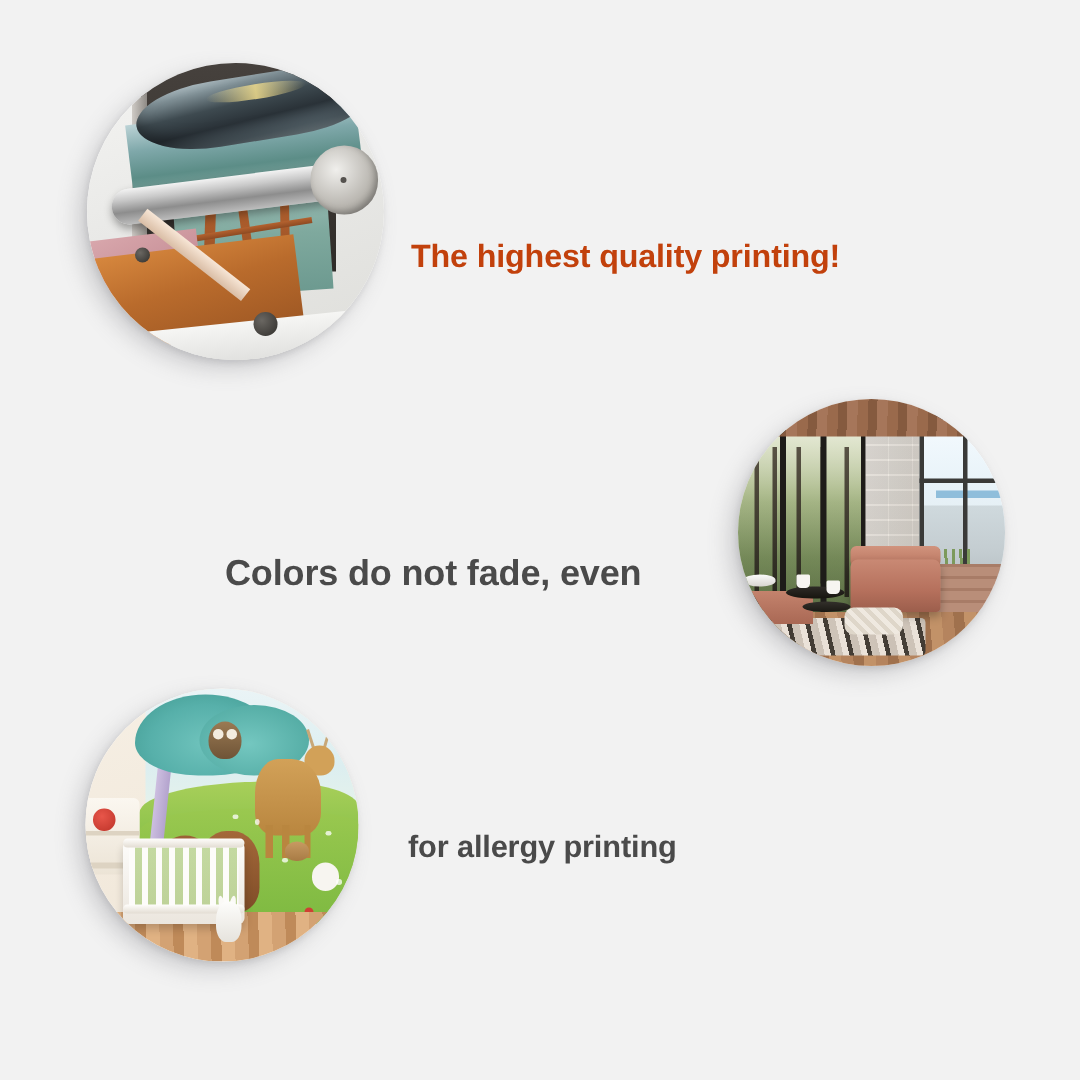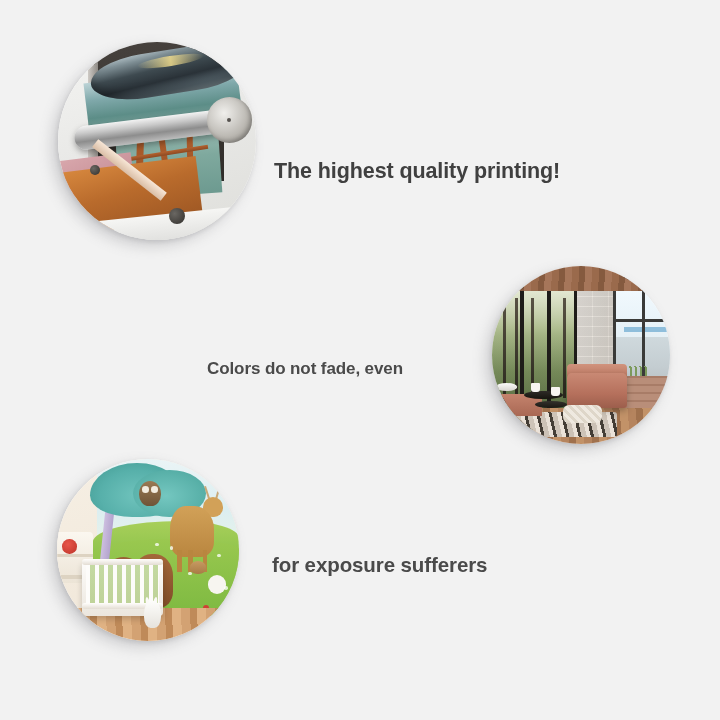--- a/index.html
+++ b/index.html
@@ -409,22 +409,22 @@
   #caption-printing {
     left: 274px;
     top: 130px;
     font-size: 21.5px;
     text-align: left;
   }
   #caption-fade {
     left: 150px;
     top: 336px;
     width: 310px;
-    font-size: 17px;
-    text-align: center;
+    font-size: 24px;
+    text-align: left;
   }
   #caption-odorless {
     left: 272px;
     top: 525px;
     width: 320px;
     font-size: 20.5px;
     text-align: left;
   }
   .caption .line { display: block; }
 </style>
@@ -451,21 +451,21 @@
       <div class="s1-disc"></div>
       <div class="s1-sheet"></div>
       <div class="s1-table"></div>
       <div class="s1-squeegee"></div>
       <div class="s1-base"></div>
       <div class="s1-knob" style="left:56%; top:84%;"></div>
       <div class="s1-knob" style="left:16%; top:62%; width:5%; height:5%;"></div>
     </div>
   </div>
 
-  <div class="caption" id="caption-printing" style="color: #404040;">
+  <div class="caption" id="caption-printing" style="color: #c2410c;">
     <span class="line">The highest quality printing!</span>
   </div>
 
   <div class="circle-photo" id="circle-fade" style="left:492px; top:266px; width:178px; height:178px;">
     <div class="scene">
       <div class="s2-forest">
         <div class="s2-trunk" style="left:12%;"></div>
         <div class="s2-trunk" style="left:26%; height:66%;"></div>
         <div class="s2-trunk" style="left:44%; height:70%;"></div>
         <div class="s2-trunk" style="left:62%; height:62%;"></div>
@@ -552,16 +552,16 @@
       <div class="s3-crib-rail" style="top:55%;"></div>
       <div class="s3-crib-rail" style="top:79%;"></div>
 
       <div class="s3-bunny-ear" style="left:49%; top:76%; transform:rotate(-12deg);"></div>
       <div class="s3-bunny-ear" style="left:53%; top:76%; transform:rotate(10deg);"></div>
       <div class="s3-bunny"></div>
     </div>
   </div>
 
   <div class="caption" id="caption-odorless" style="color: rgb(74, 74, 74);">
-    <span class="line"> for exposure sufferers</span>
+    <span class="line"> for allergy printing</span>
   </div>
 
 </div>
 
 </body></html>

